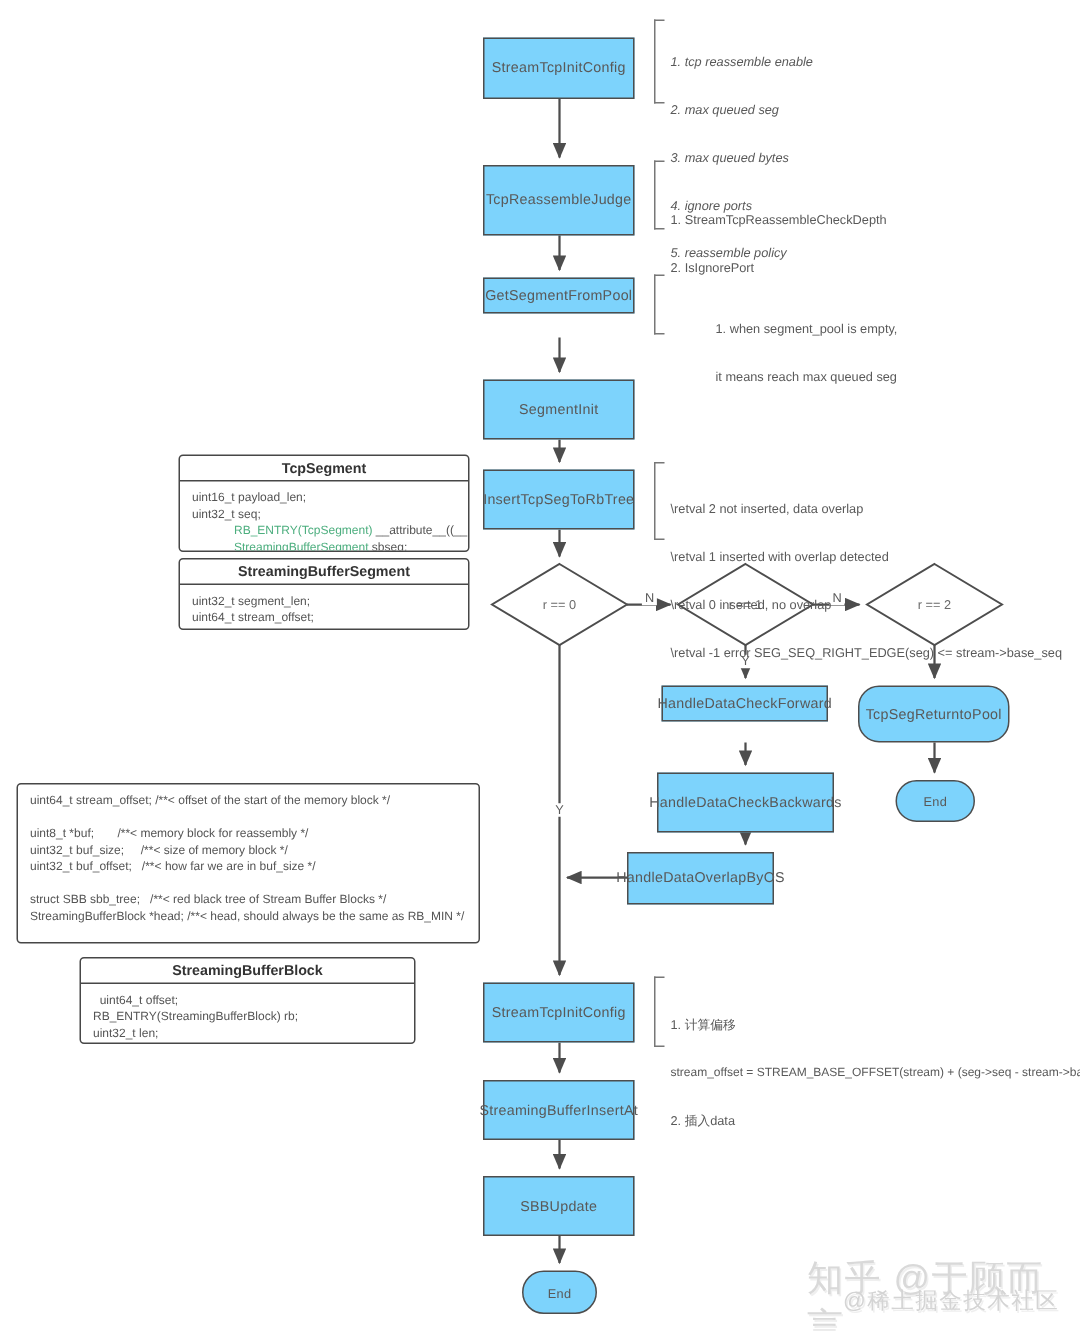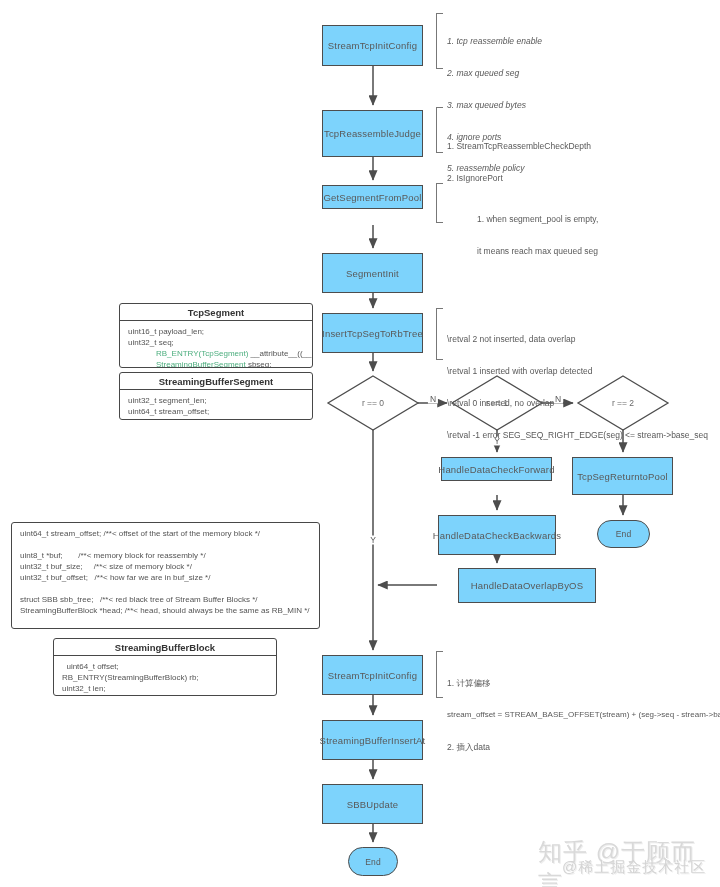--- a/index.html
+++ b/index.html
@@ -71,22 +71,22 @@
     </g>
   </svg>
 
   <div class="node" style="left:322px;top:25px;width:101px;height:41px;">StreamTcpInitConfig</div>
   <div class="node" style="left:322px;top:110px;width:101px;height:47px;">TcpReassembleJudge</div>
   <div class="node" style="left:322px;top:185px;width:101px;height:24px;">GetSegmentFromPool</div>
   <div class="node" style="left:322px;top:253px;width:101px;height:40px;">SegmentInit</div>
   <div class="node" style="left:322px;top:313px;width:101px;height:40px;">InsertTcpSegToRbTree</div>
   <div class="node" style="left:441px;top:457px;width:111px;height:24px;">HandleDataCheckForward</div>
   <div class="node" style="left:438px;top:515px;width:118px;height:40px;">HandleDataCheckBackwards</div>
-  <div class="node" style="left:458px;top:568px;width:138px;height:35px;">HandleDataOverlapByOS</div>
-  <div class="node" style="left:572px;top:457px;width:101px;height:38px;">TcpSegReturntoPool</div>
+  <div class="node" style="left:418px;top:568px;width:98px;height:35px;">HandleDataOverlapByOS</div>
+  <div class="node" style="left:572px;top:457px;width:101px;height:38px;border-radius:14px;">TcpSegReturntoPool</div>
   <div class="node pill" style="left:597px;top:520px;width:53px;height:28px;">End</div>
   <div class="node" style="left:322px;top:655px;width:101px;height:40px;">StreamTcpInitConfig</div>
   <div class="node" style="left:322px;top:720px;width:101px;height:40px;">StreamingBufferInsertAt</div>
   <div class="node" style="left:322px;top:784px;width:101px;height:40px;">SBBUpdate</div>
   <div class="node pill" style="left:348px;top:847px;width:50px;height:29px;">End</div>
 
   <div class="dlabel" style="left:373px;top:403px;">r == 0</div>
   <div class="dlabel" style="left:497px;top:403px;">r == 1</div>
   <div class="dlabel" style="left:623px;top:403px;">r == 2</div>
 

